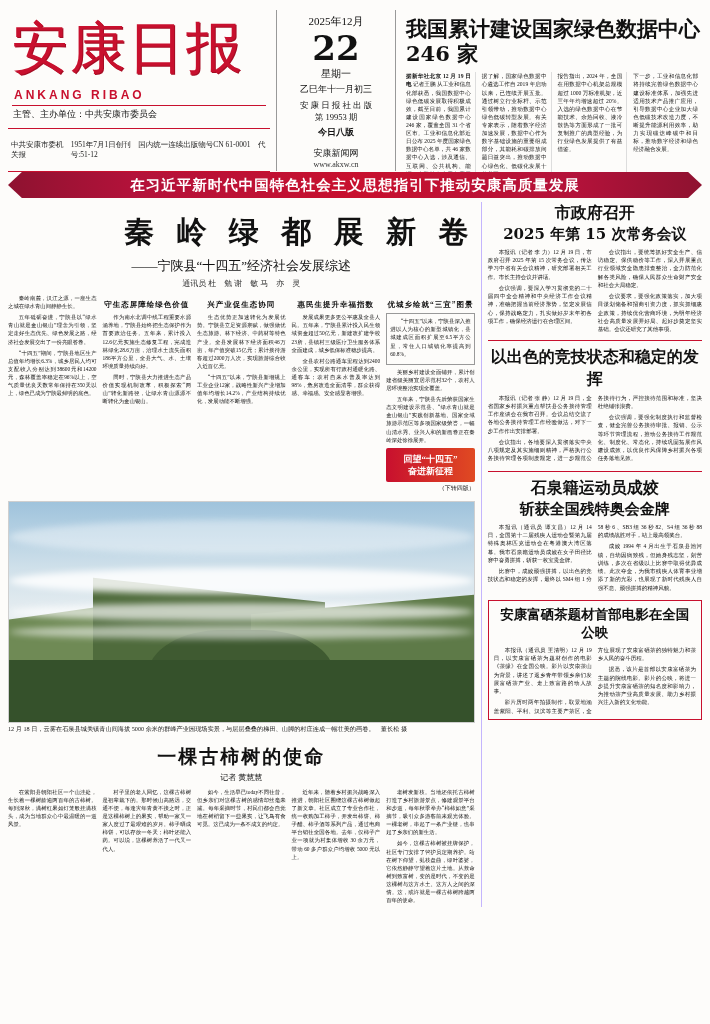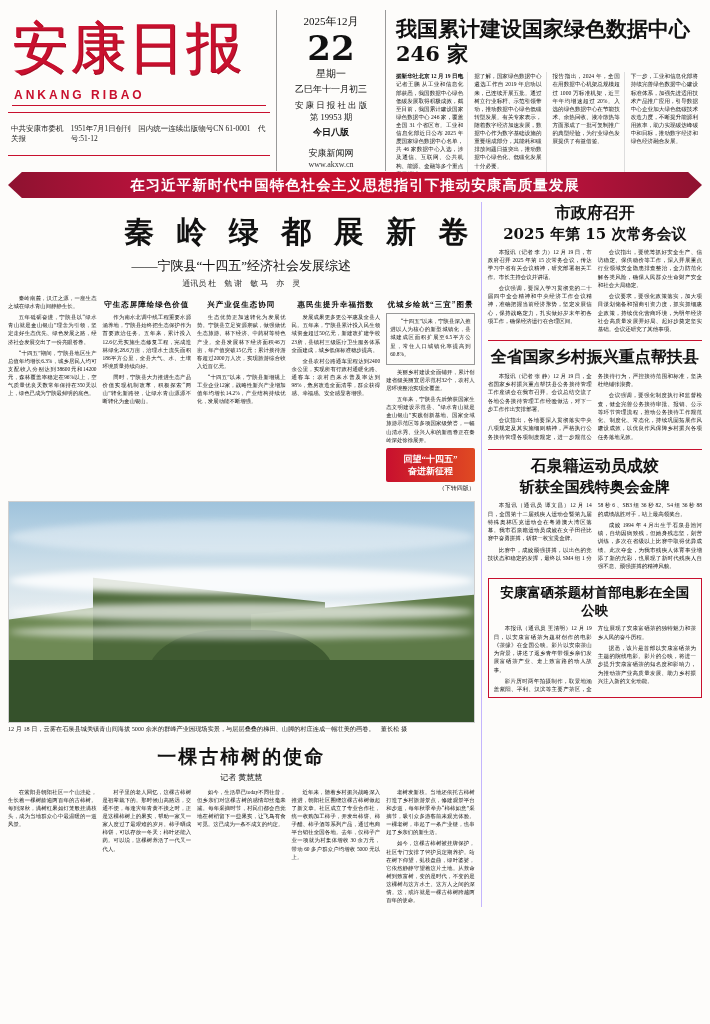--- a/index.html
+++ b/index.html
@@ -28,21 +28,21 @@
     color:#c8102e; font-size:12px; font-weight:bold; letter-spacing:3px;
     margin-left:6px; margin-top:12px; font-family:"Liberation Sans", sans-serif;
   }
   .mast-rule { border-top:1.5px solid #c8102e; margin:3px 4px 2px 4px; }
   .mast-sub { font-size:9px; color:#111; margin-left:5px; line-height:1.5; }
   .mast-strip {
     margin-top:6px; font-size:7.5px; color:#222; border-top:1px solid #c8102e;
     border-bottom:1px solid #c8102e; padding:11px 3px; display:flex; justify-content:space-between;
   }
 
-  .mast-mid { width:110px; border-left:1px solid #999; border-right:1px solid #999;
+  .mast-mid { width:120px; border-left:1px solid #999; border-right:1px solid #999;
     margin:4px 6px 0 6px; padding:2px 4px; text-align:center; }
   .mast-date1 { font-size:11px; margin-top:2px; }
   .mast-bigday { font-size:34px; font-weight:bold; line-height:1; margin:2px 0; font-family:"DejaVu Serif", serif;}
   .mast-week { font-size:10px; }
   .mast-lunar { font-size:9px; margin-top:2px; }
   .mast-line { font-size:8.5px; margin-top:3px; line-height:1.5; }
   .mast-issue { font-size:8.5px; }
   .mast-pages { font-size:9px; font-weight:bold; margin-top:2px; }
   .mast-org { font-size:9px; margin-top:8px; }
   .mast-url { font-size:8px; color:#333; }
@@ -119,20 +119,21 @@
 <body>
 
 <div class="page">
 
   <div class="masthead">
 
     <div class="mast-left">
       <div class="mast-title">安康日报</div>
       <div class="mast-pinyin">ANKANG  RIBAO</div>
       <div class="mast-rule"></div>
+      <div class="mast-sub">主管、主办单位：中共安康市委员会</div>
       <div class="mast-strip">
         <span>中共安康市委机关报</span>
         <span>1951年7月1日创刊　国内统一连续出版物号CN 61-0001　代号:51-12</span>
       </div>
     </div>
 
     <div class="mast-mid">
       <div class="mast-date1">2025年12月</div>
       <div class="mast-bigday">22</div>
       <div class="mast-week">星期一</div>
@@ -251,21 +252,21 @@
       <div class="r-title r-t2">2025 年第 15 次常务会议</div>
       <div class="r-body">
         <p>本报讯（记者 李 力）12 月 19 日，市政府召开 2025 年第 15 次常务会议，传达学习中省有关会议精神，研究部署相关工作。市长主持会议并讲话。</p>
         <p>会议强调，要深入学习贯彻党的二十届四中全会精神和中央经济工作会议精神，准确把握当前经济形势，坚定发展信心，保持战略定力，扎实做好岁末年初各项工作，确保经济运行在合理区间。</p>
         <p>会议指出，要统筹抓好安全生产、信访稳定、保供稳价等工作，深入开展重点行业领域安全隐患排查整治，全力防范化解各类风险，确保人民群众生命财产安全和社会大局稳定。</p>
         <p>会议要求，要强化政策落实，加大项目谋划储备和招商引资力度，抓实抓细惠企政策，持续优化营商环境，为明年经济社会高质量发展开好局、起好步奠定坚实基础。会议还研究了其他事项。</p>
       </div>
 
       <div class="r-sep"></div>
 
-      <div class="r-title r-t1">全省国家乡村振兴重点帮扶县</div>
+      <div class="r-title r-t1">以出色的竞技状态和稳定的发挥</div>
       <div class="r-body">
         <p>本报讯（记者 张 静）12 月 19 日，全省国家乡村振兴重点帮扶县公务接待管理工作座谈会在我市召开。会议总结交流了各地公务接待管理工作经验做法，对下一步工作作出安排部署。</p>
         <p>会议指出，各地要深入贯彻落实中央八项规定及其实施细则精神，严格执行公务接待管理各项制度规定，进一步规范公务接待行为，严控接待范围和标准，坚决杜绝铺张浪费。</p>
         <p>会议强调，要强化制度执行和监督检查，健全完善公务接待审批、报销、公示等环节管理流程，推动公务接待工作规范化、制度化、常态化，持续巩固拓展作风建设成效，以优良作风保障乡村振兴各项任务落地见效。</p>
       </div>
 
       <div class="r-sep"></div>
 
       <div class="r-title r-t1">石泉籍运动员成姣</div>
       <div class="r-title r-t2">斩获全国残特奥会金牌</div>

